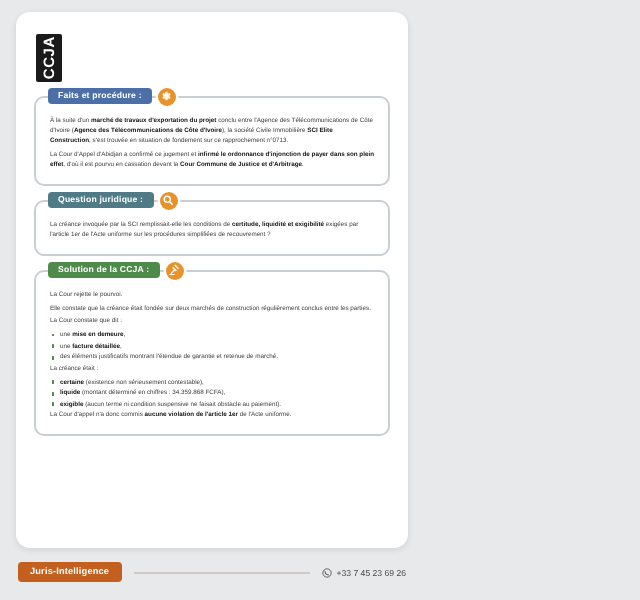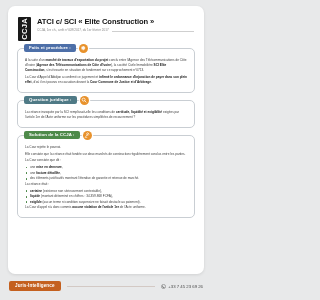--- a/index.html
+++ b/index.html
@@ -98,27 +98,20 @@
 </style>
 </head>
 <body>
 
 <div class="page">
 
   <div class="header">
     <div class="logo-badge">
       <span>CCJA</span>
     </div>
-    <div class="head-text">
-      <div class="doc-title">ATCI c/ SCI « Elite Construction »</div>
-      <div class="sub-row">
-        <div class="doc-sub">CCJA, 1re ch., arrêt n°009/2017, du 1er février 2017</div>
-        <div class="sub-rule"></div>
-      </div>
-    </div>
   </div>
 
   <div class="section">
     <div class="sec-head">
       <div class="sec-label blue">Faits et procédure :</div>
       <div class="sec-icon">
         <svg width="6" height="6" viewBox="0 0 24 24" fill="#ffffff">
           <path d="M12 8a4 4 0 100 8 4 4 0 000-8zm0 6a2 2 0 110-4 2 2 0 010 4z"></path>
           <path d="M19.4 13a7.6 7.6 0 000-2l2-1.5-2-3.4-2.4 1a7.7 7.7 0 00-1.7-1L15 3.5H11l-.3 2.6a7.7 7.7 0 00-1.7 1l-2.4-1-2 3.4L6.6 11a7.6 7.6 0 000 2l-2 1.5 2 3.4 2.4-1c.5.4 1.1.8 1.7 1l.3 2.6h4l.3-2.6c.6-.2 1.2-.6 1.7-1l2.4 1 2-3.4z" opacity=".85"></path>
         </svg>

